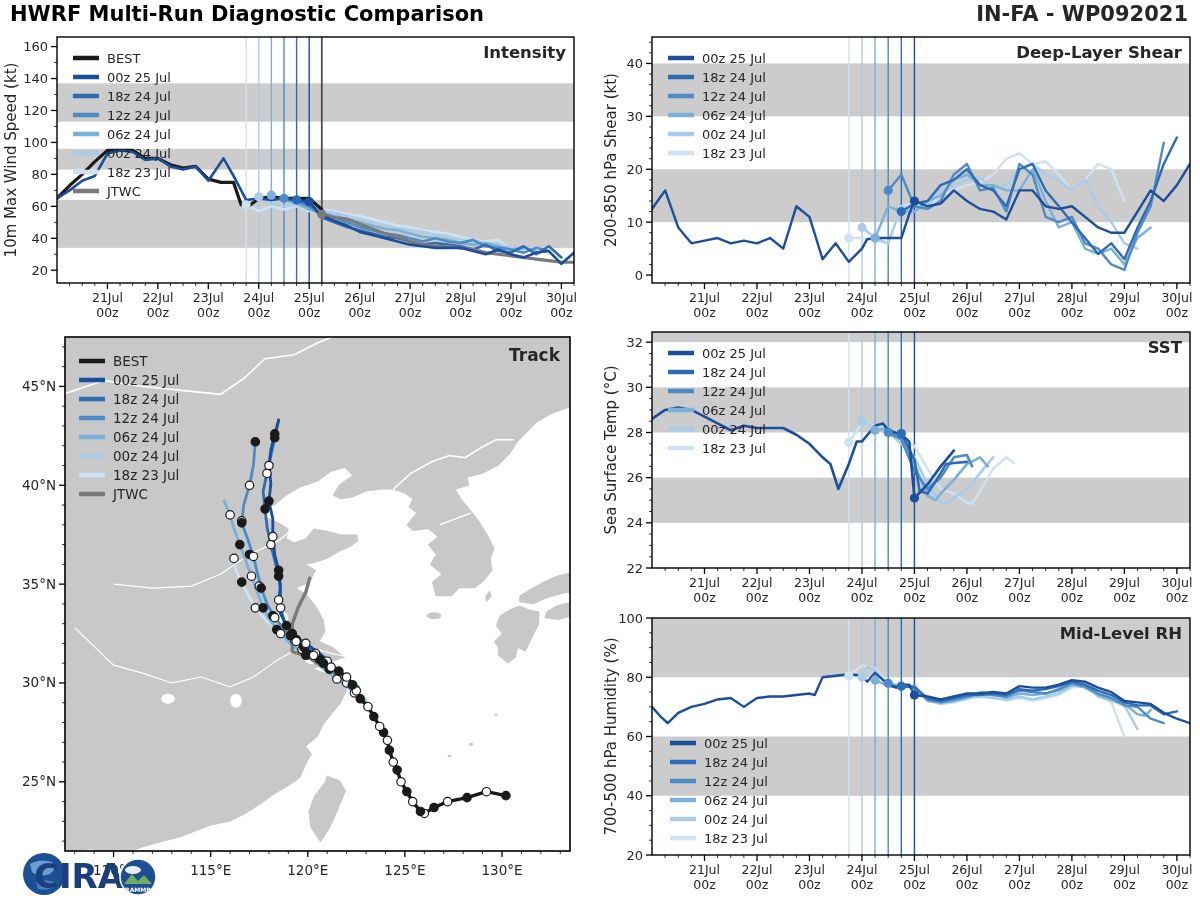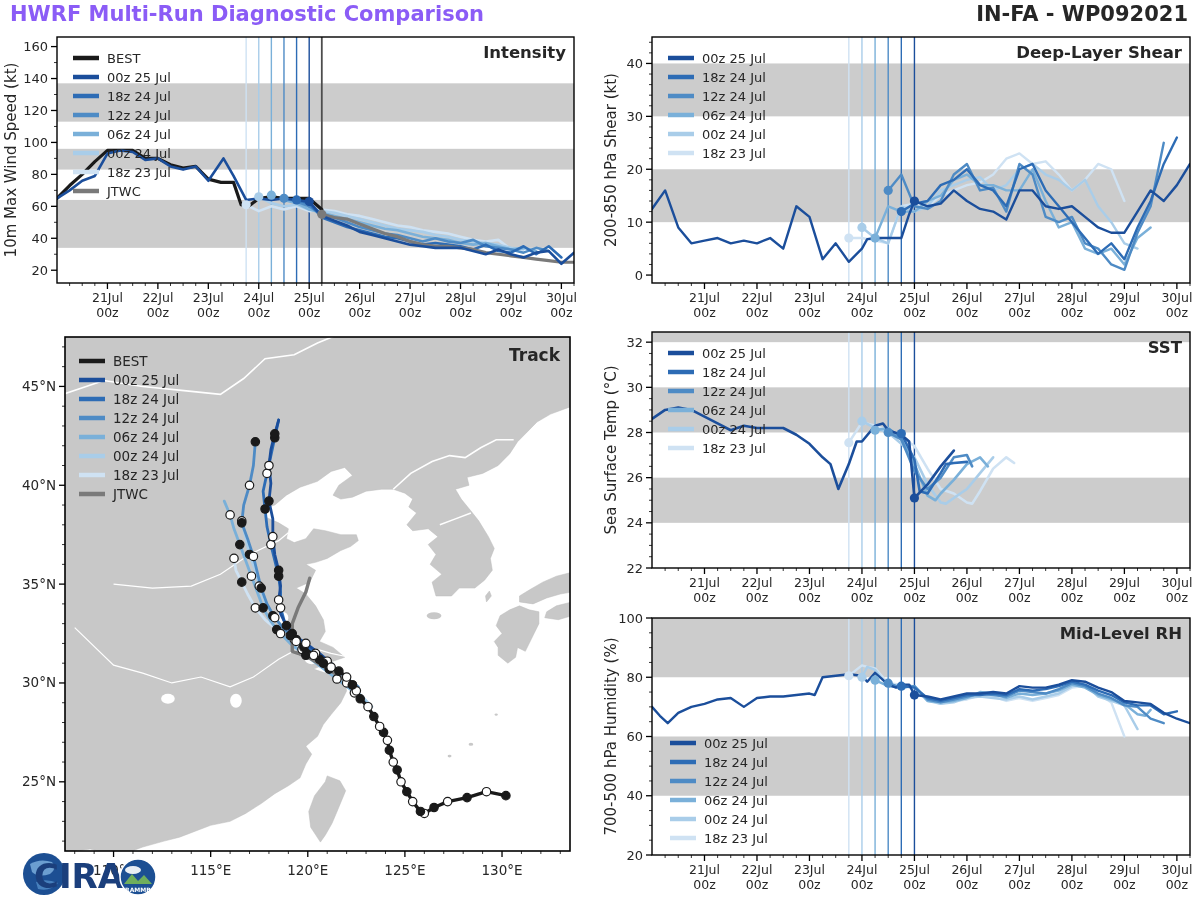--- a/index.html
+++ b/index.html
@@ -1,18 +1,18 @@
 <!DOCTYPE html>
 <html><head>
 <meta charset="utf-8">
 <style>
   html,body{margin:0;padding:0;background:#ffffff;}
   .page{position:relative;width:1200px;height:900px;background:#fff;overflow:hidden;
         font-family:"DejaVu Sans","Liberation Sans",sans-serif;color:#262626;}
-  .hdr-title{position:absolute;left:10px;top:2px;font-size:21px;font-weight:bold;color:#8b5cf6;}
+  .hdr-title{position:absolute;left:10px;top:2px;font-size:21px;font-weight:bold;color:#000000;}
   .hdr-storm{position:absolute;right:12px;top:2px;font-size:21px;font-weight:bold;color:#262626;text-align:center;}
   .panel{position:absolute;}
   #panel-intensity{left:0;top:26px;width:600px;height:300px;}
   #panel-track{left:0;top:326px;width:600px;height:574px;}
   #panel-shear{left:600px;top:26px;width:600px;height:300px;}
   #panel-sst{left:600px;top:322px;width:600px;height:288px;}
   #panel-rh{left:600px;top:610px;width:600px;height:290px;}
   .logo{position:absolute;left:20px;top:850px;width:300px;height:48px;}
   svg text{font-family:"DejaVu Sans","Liberation Sans",sans-serif;}
 </style>

